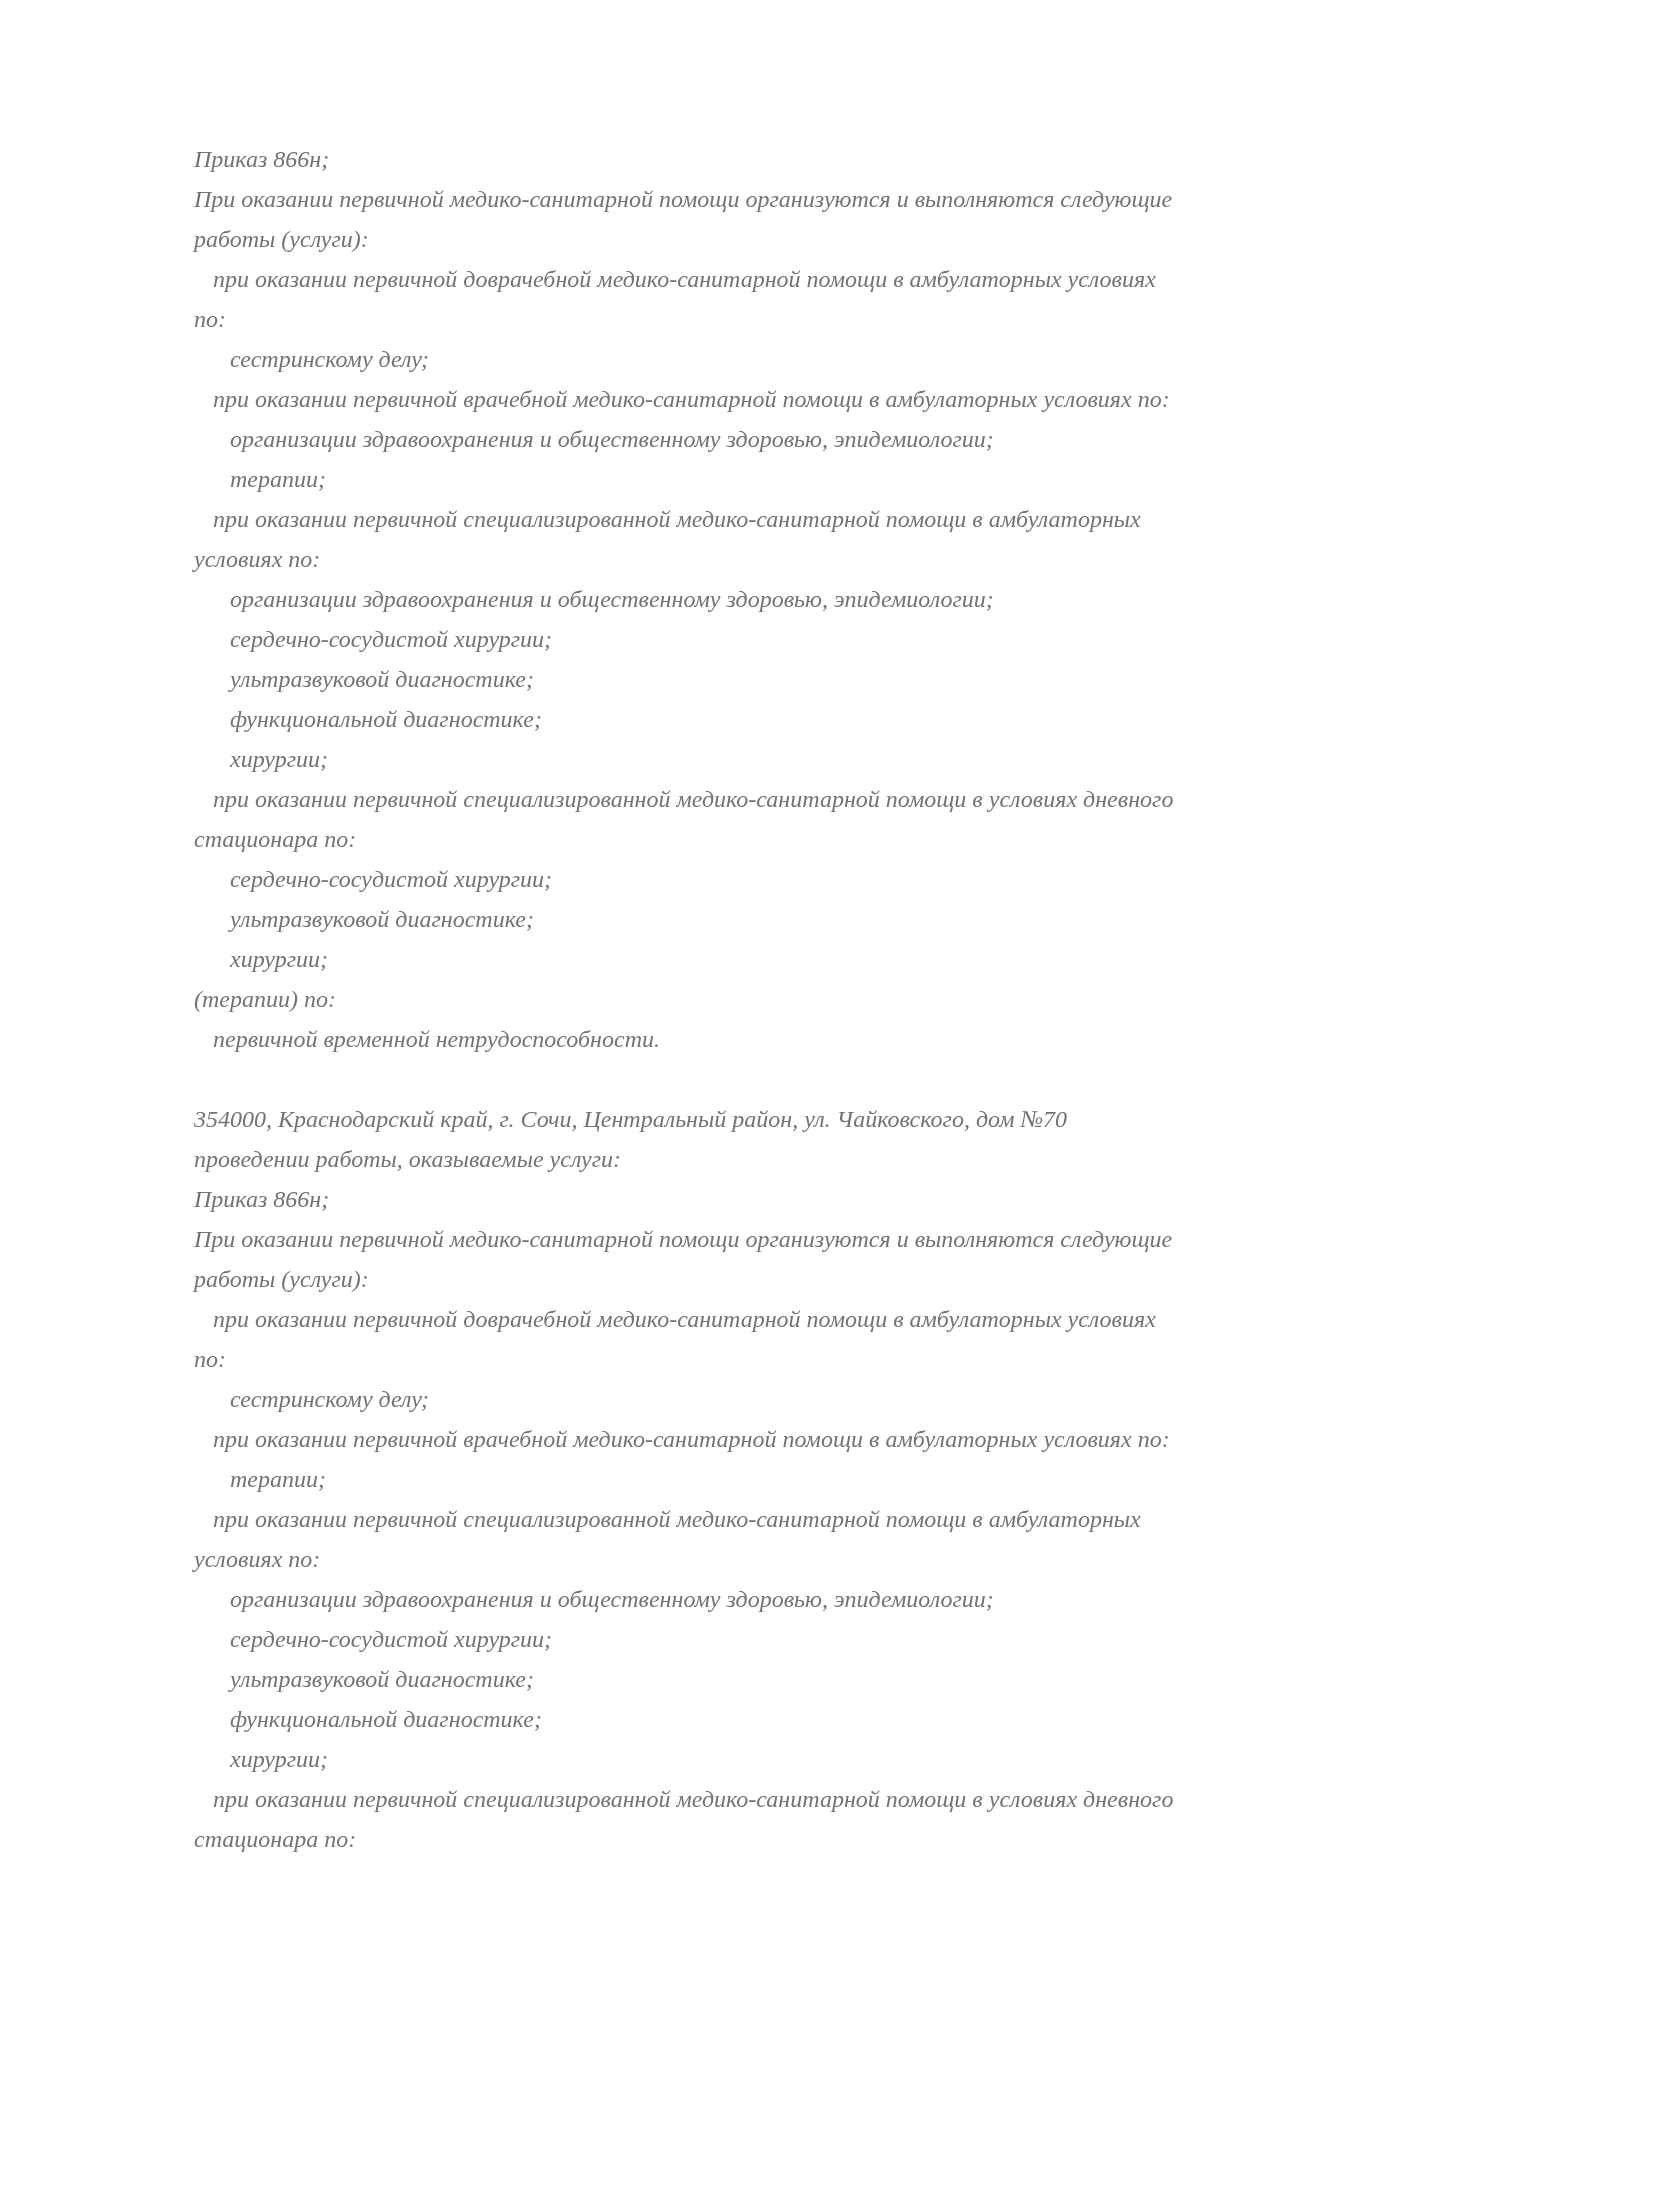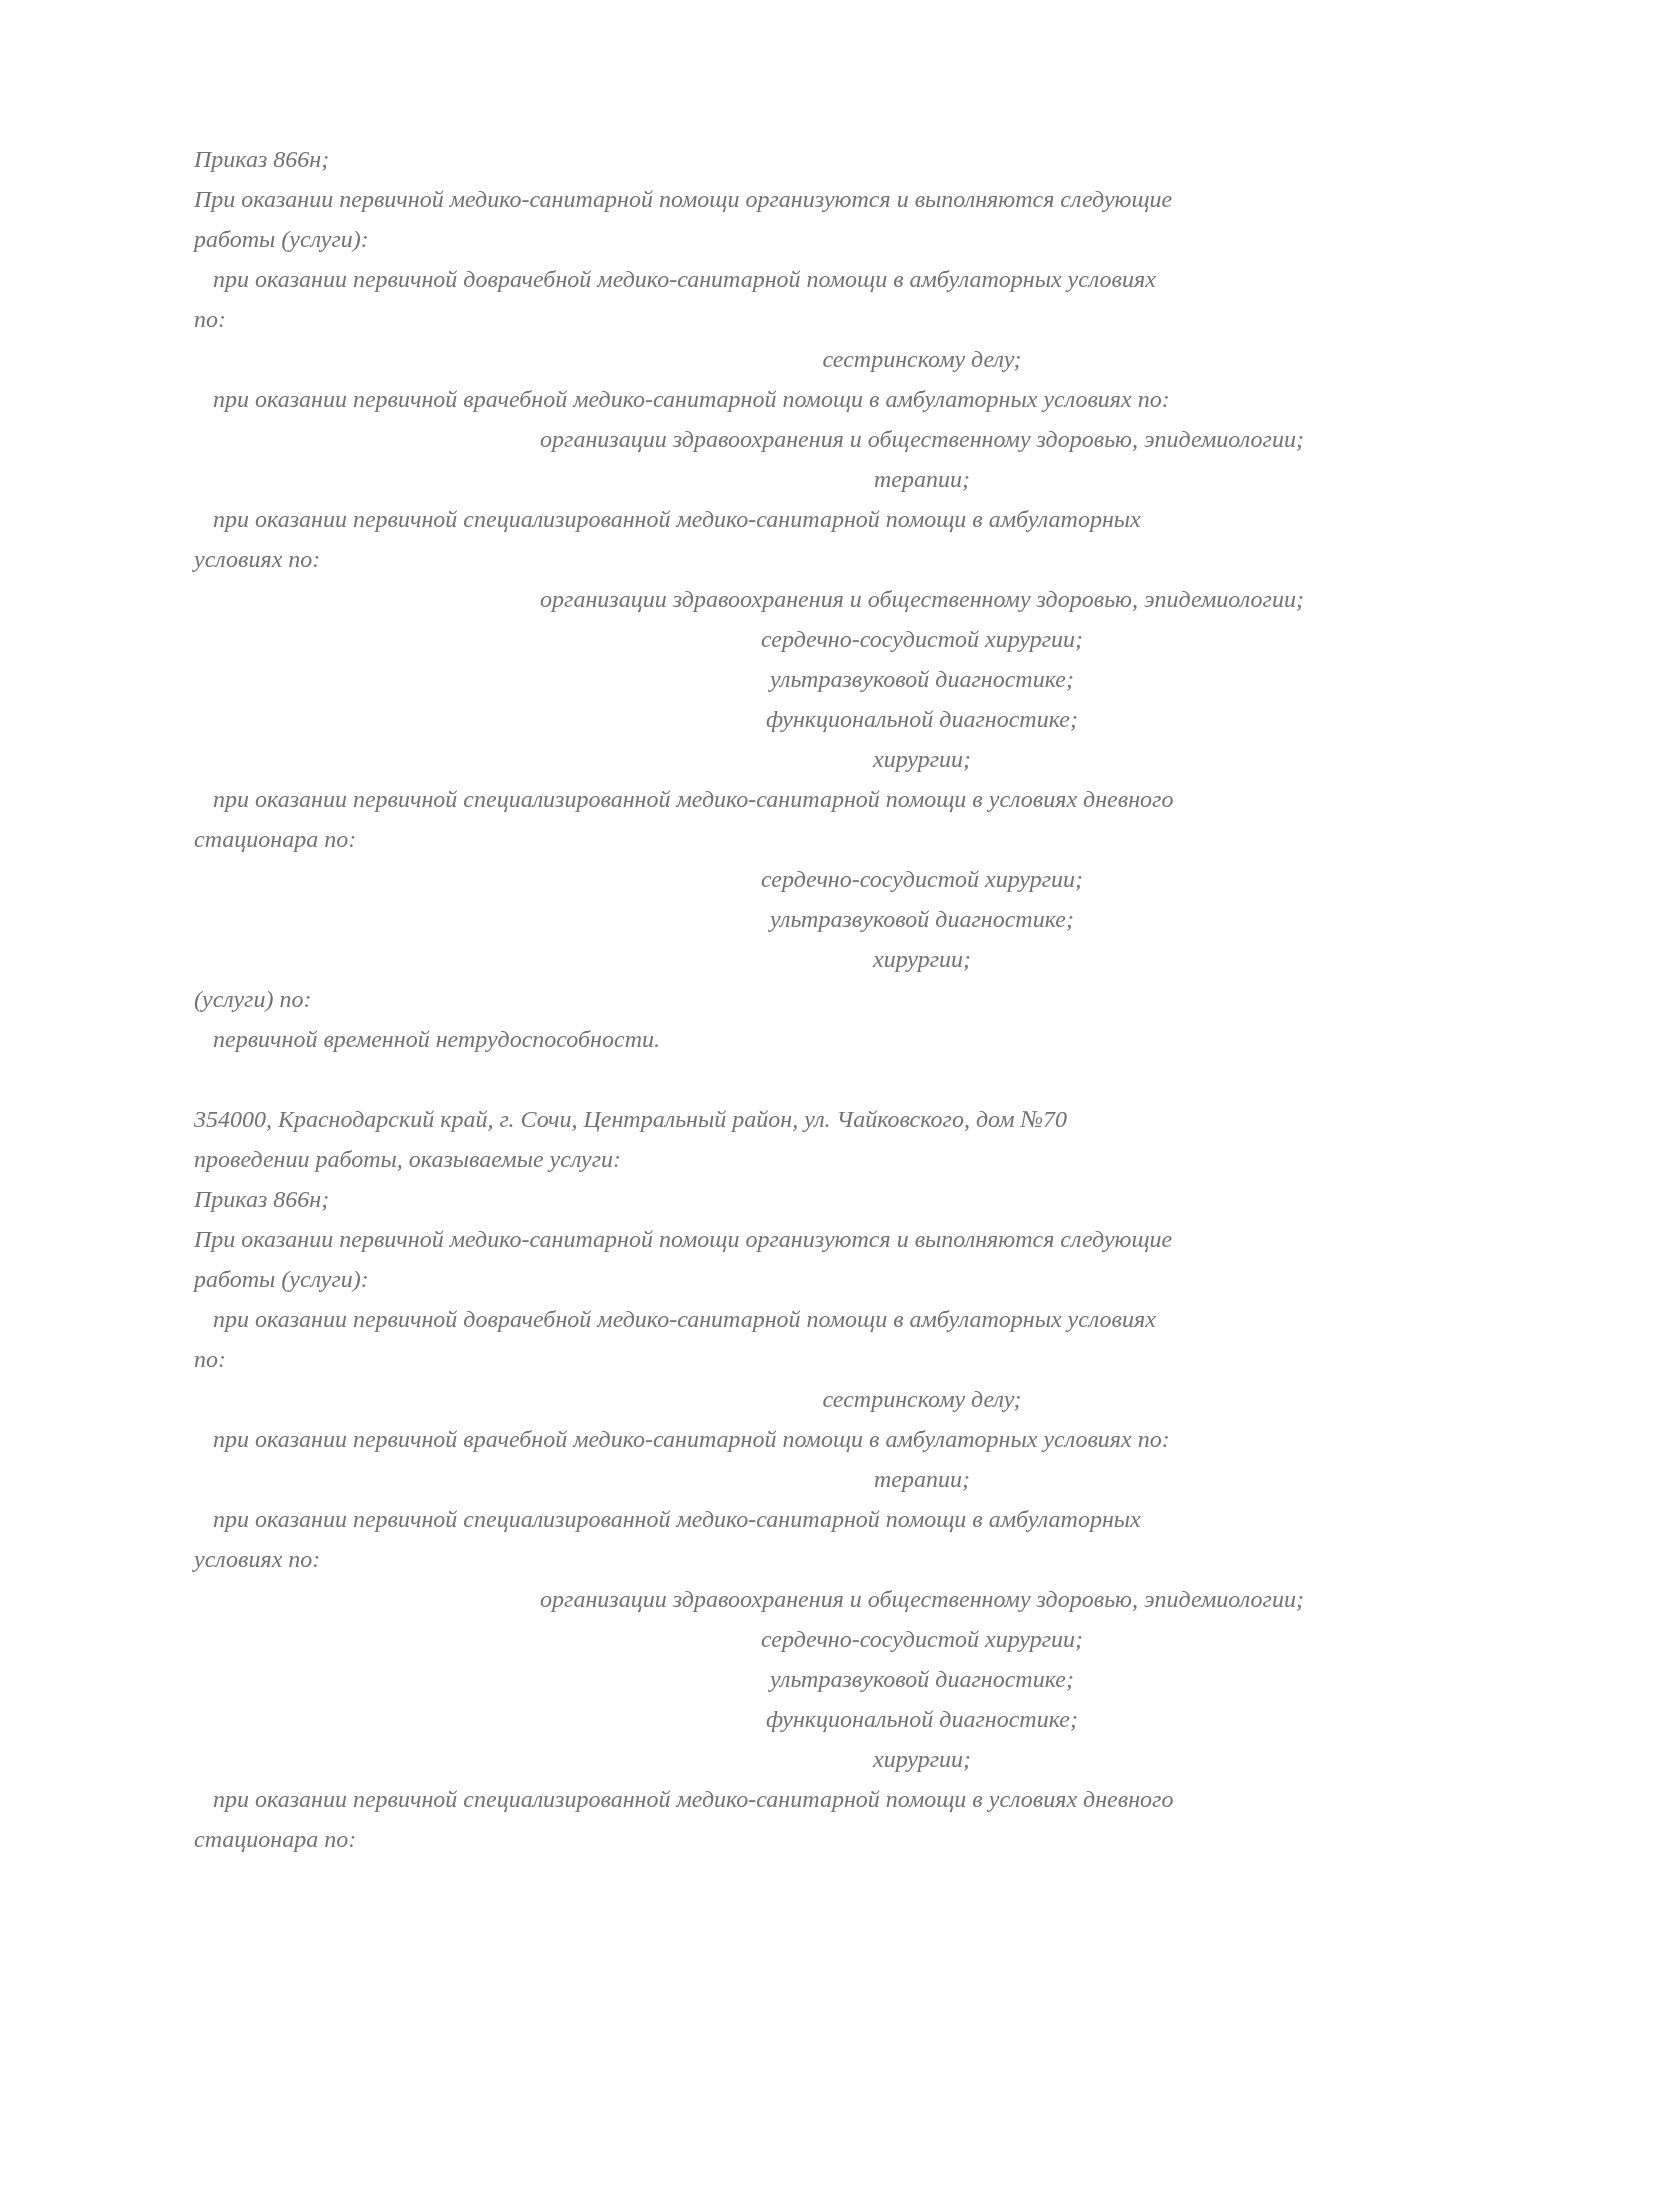--- a/index.html
+++ b/index.html
@@ -24,21 +24,21 @@
     font-size: 24px;
     line-height: 40px;
     font-style: italic;
   }
   .line {
     height: 40px;
     white-space: pre;
   }
   .i0 { padding-left: 0; }
   .i1 { padding-left: 19px; }
-  .i2 { padding-left: 36px; text-align: center; }
+  .i2 { padding-left: 36px; }
 </style>
 </head>
 <body>
 
 <div class="page">
   <div class="textblock">
 
   <div class="line i0">Приказ 866н;</div>
       <div class="line i0">При оказании первичной медико-санитарной помощи организуются и выполняются следующие</div>
       <div class="line i0">работы (услуги):</div>
@@ -53,21 +53,21 @@
       <div class="line i2">организации здравоохранения и общественному здоровью, эпидемиологии;</div>
       <div class="line i2">сердечно-сосудистой хирургии;</div>
       <div class="line i2">ультразвуковой диагностике;</div>
       <div class="line i2">функциональной диагностике;</div>
       <div class="line i2">хирургии;</div>
       <div class="line i1">при оказании первичной специализированной медико-санитарной помощи в условиях дневного</div>
       <div class="line i0">стационара по:</div>
       <div class="line i2">сердечно-сосудистой хирургии;</div>
       <div class="line i2">ультразвуковой диагностике;</div>
       <div class="line i2">хирургии;</div>
-      <div class="line i0">(услуги) по:</div>
+      <div class="line i0">(терапии) по:</div>
       <div class="line i1">первичной временной нетрудоспособности.</div>
       <div class="line i0">&nbsp;</div>
       <div class="line i0">354000, Краснодарский край, г. Сочи, Центральный район, ул. Чайковского, дом №70</div>
       <div class="line i0">проведении работы, оказываемые услуги:</div>
       <div class="line i0">Приказ 866н;</div>
       <div class="line i0">При оказании первичной медико-санитарной помощи организуются и выполняются следующие</div>
       <div class="line i0">работы (услуги):</div>
       <div class="line i1">при оказании первичной доврачебной медико-санитарной помощи в амбулаторных условиях</div>
       <div class="line i0">по:</div>
       <div class="line i2">сестринскому делу;</div>

